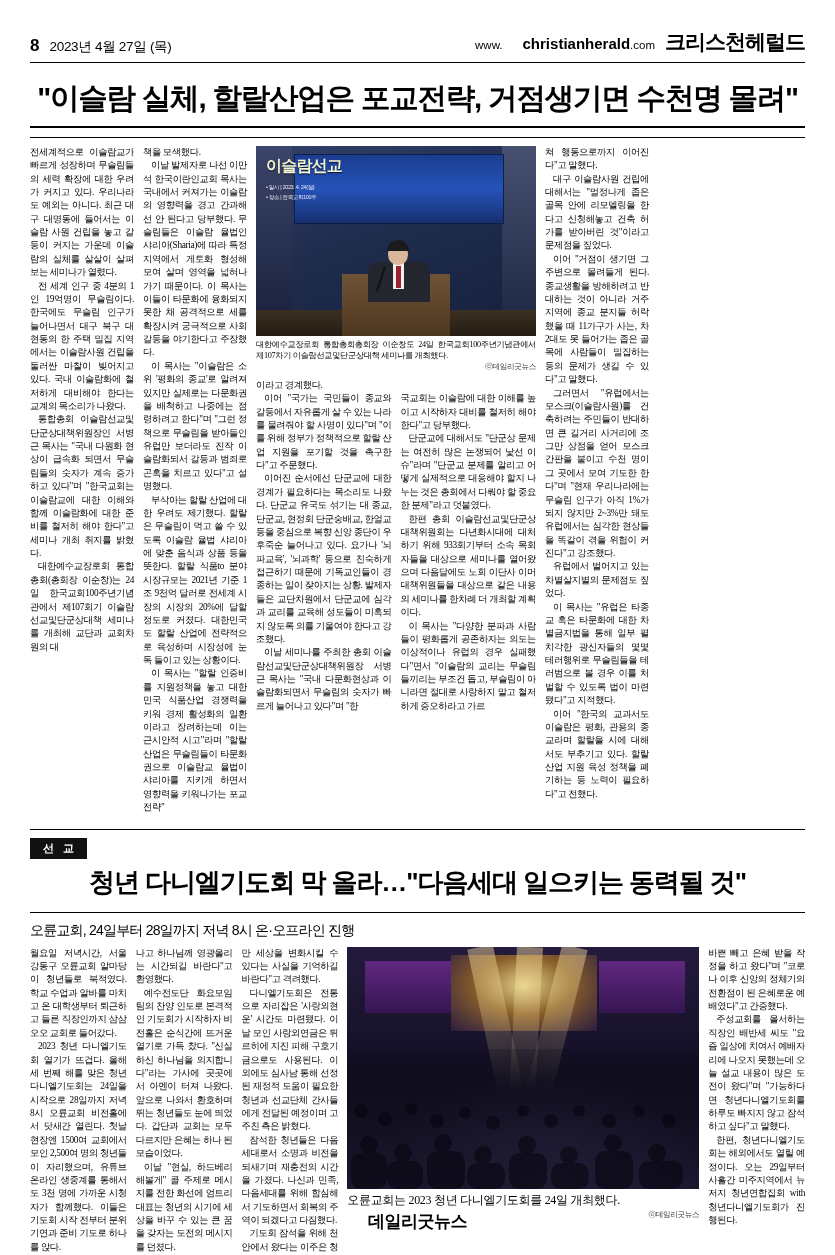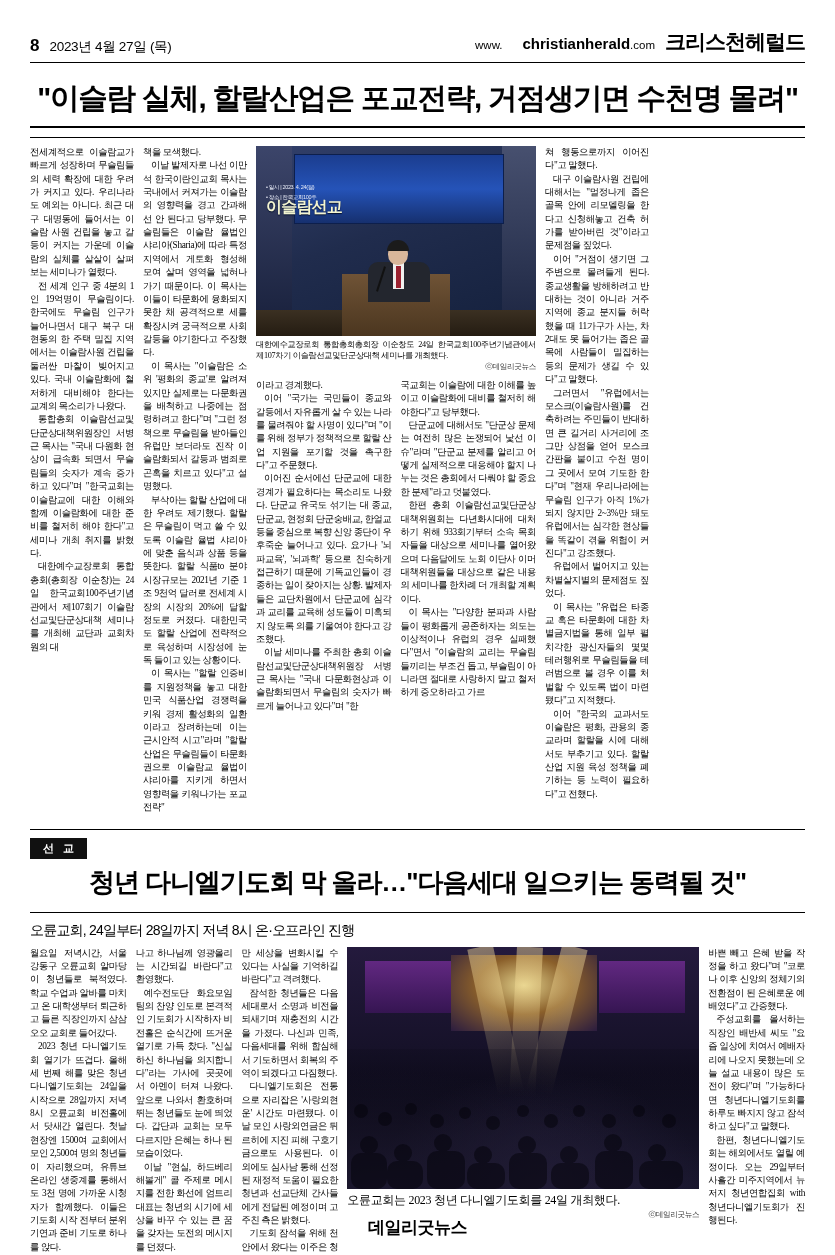--- a/index.html
+++ b/index.html
@@ -19,21 +19,21 @@
   
   .masthead{
     display:flex;align-items:flex-end;justify-content:space-between;
     border-bottom:1px solid #000;
     padding-bottom:6px;
   }
   .mast-left{display:flex;align-items:baseline;gap:10px;}
   .page-num{font-size:17px;font-weight:bold;font-family:"Liberation Sans",sans-serif;}
   .mast-date{font-size:13.5px;font-family:"Liberation Sans",sans-serif;letter-spacing:-0.3px;}
   .mast-center{font-size:17px;font-weight:bold;font-family:"Liberation Sans",sans-serif;letter-spacing:-0.5px;
-    position:absolute;left:50%;transform:translateX(-50%);bottom:16px;}
+    position:absolute;left:50%;transform:translateX(-50%);bottom:22px;}
   .mast-right{display:flex;align-items:baseline;gap:10px;}
   .mast-url{font-size:11.5px;font-family:"Liberation Sans",sans-serif;}
   .mast-url b{font-size:15px;margin-left:20px;}
   .mast-brand{font-size:21px;font-weight:bold;font-family:"Liberation Sans",sans-serif;letter-spacing:-1px;}
 
   
   .headline{
     font-size:29.5px;font-weight:bold;
     font-family:"Liberation Sans",sans-serif;
     letter-spacing:-1.2px;
@@ -67,21 +67,20 @@
   .photo .banner{
     position:absolute;left:38px;top:8px;width:208px;height:68px;
     background:linear-gradient(180deg,#1b3d8f 0%,#2553b8 50%,#16306f 100%);
     border:1px solid #0d1f4c;
   }
   .photo .banner-title{
     position:absolute;left:10px;top:8px;
     color:#f3f4d0;font-family:"Liberation Sans",sans-serif;
     font-weight:bold;font-size:16px;letter-spacing:-0.8px;
     text-shadow:0 1px 1px #07122e;
-    margin-top:41px;
   }
   .photo .banner-line{
     position:absolute;left:10px;font-size:5.5px;color:#e8ecf8;
     font-family:"Liberation Sans",sans-serif;
   }
   .photo .banner-line.l1{top:38px;}
   .photo .banner-line.l2{top:48px;}
   .photo .pulpit{
     position:absolute;left:86px;bottom:0;width:108px;height:62px;
     background:linear-gradient(180deg,#6f5336 0%,#4b361f 100%);
@@ -118,21 +117,21 @@
   .photo .leftpanel{
     position:absolute;left:0;top:0;width:36px;height:190px;
     background:linear-gradient(180deg,#3c456a 0%,#171f3a 100%);
   }
   .caption{
     font-size:8.2px;line-height:1.35;letter-spacing:-0.3px;
     margin-top:3px;text-align:justify;
   }
   .credit{font-size:7.6px;text-align:right;margin-top:1px;color:#333;}
   .fig-text{font-size:9.3px;line-height:1.44;text-align:justify;letter-spacing:-0.35px;margin-top:6px;
-    display:flex;gap:9px;}
+    display:flex;gap:9px;align-items:flex-end;}
   .fig-text .col{width:135.5px;}
 
   
   .sec-divider{border-top:1px solid #000;margin:14px 0 0 0;}
   .sec-tag-row{margin:8px 0 2px 0;}
   .sec-tag{
     display:inline-block;background:#111;color:#fff;
     font-family:"Liberation Sans",sans-serif;font-weight:bold;
     font-size:11px;letter-spacing:3px;padding:3px 10px 3px 13px;
   }
@@ -249,21 +248,21 @@
       <div class="credit">ⓒ데일리굿뉴스</div>
 
       <div class="fig-text">
         <div class="col">
           <p class="first">이라고 경계했다.</p>
           <p>이어 "국가는 국민들이 종교와 갈등에서 자유롭게 살 수 있는 나라를 물려줘야 할 사명이 있다"며 "이를 위해 정부가 정책적으로 할랄 산업 지원을 포기할 것을 촉구한다"고 주문했다.</p>
           <p>이어진 순서에선 단군교에 대한 경계가 필요하다는 목소리도 나왔다. 단군교 유국도 섞기는 대 종교, 단군교, 현정회 단군숭배교, 한얼교 등을 중심으로 복향 신앙 종단이 우후죽순 늘어나고 있다. 요가나 '뇌파교육', '뇌과학' 등으로 친숙하게 접근하기 때문에 기독교인들이 경종하는 일이 잦아지는 상황. 발제자들은 교단차원에서 단군교에 심각과 교리를 교육해 성도들이 미혹되지 않도록 의를 기울여야 한다고 강조했다.</p>
           <p>이날 세미나를 주최한 총회 이슬람선교및단군상대책위원장 서병근 목사는 "국내 다문화현상과 이슬람화되면서 무슬림의 숫자가 빠르게 늘어나고 있다"며 "한</p>
         </div>
         <div class="col">
-          <p class="first">국교회는 이슬람에 대한 이해를 높이고 이슬람화에 대비를 철저히 해야한다"고 당부했다.</p>
+          <p class="first">국교회는 이슬람에 대한 이해를 높이고 시작하자 대비를 철저히 해야한다"고 당부했다.</p>
           <p>단군교에 대해서도 "단군상 문제는 여전히 많은 논쟁되어 낯선 이슈"라며 "단군교 분제를 알리고 어떻게 실제적으로 대응해야 할지 나누는 것은 총회에서 다뤄야 할 중요한 분제"라고 덧붙였다.</p>
           <p>한편 총회 이슬람선교및단군상대책위원회는 다년화시대에 대처하기 위해 933회기부터 소속 목회자들을 대상으로 세미나를 열어왔으며 다음달에도 노회 이단사 이머대책위원들을 대상으로 같은 내용의 세미나를 한차례 더 개최할 계획이다.</p>
           <p>이 목사는 "다양한 분파과 사람들이 평화롭게 공존하자는 의도는 이상적이나 유럽의 경우 실패했다"면서 "이슬람의 교리는 무슬림들끼리는 부조건 돕고, 부슬림이 아니라면 절대로 사랑하지 말고 철저하게 증오하라고 가르</p>
         </div>
       </div>
     </div>
 
     <div class="col">
       <p class="first">쳐 행동으로까지 이어진다"고 말했다.</p>
       <p>대구 이슬람사원 건립에 대해서는 "멀정나게 좁은 골목 안에 리모델링을 한다고 신청해놓고 건축 허가를 받아버린 것"이라고 문제점을 짚었다.</p>
@@ -292,22 +291,22 @@
       <p>주성아 다니엘기도회 운영위원장은 "예배자로 이 자리에 나온 사람들는 청년 여러분과 친구들로 환영한다"며 "이번 5일간의 예배를 통해 아름다운 연합이 일어</p>
     </div>
     <div class="col">
       <p class="first">나고 하나님께 영광올리는 시간되길 바란다"고 환영했다.</p>
       <p>예수전도단 화요모임팀의 찬양 인도로 본격적인 기도회가 시작하자 비전홀은 순식간에 뜨거운 열기로 가득 찼다. "신실하신 하나님을 의지합니다"라는 가사에 곳곳에서 아멘이 터져 나왔다. 앞으로 나와서 환호하며 뛰는 청년들도 눈에 띄었다. 갑단과 교회는 모두 다르지만 은혜는 하나 된 모습이었다.</p>
       <p>이날 "현실, 하드베리 해볼게" 콜 주제로 메시지를 전한 화선에 엄트리 대표는 청년의 시기에 세상을 바꾸 수 있는 큰 꿈을 갖자는 도전의 메시지를 던졌다.</p>
       <p>최 대표는 "우리는 존의 모세, 다윗 등 성경 속 세상을 이끈 인물은 역사에만 국한하는 신앙관이 있지만 그렇지 않다"며 "스스로 건사하기 위든 무한경쟁시대에 다사다난한 현실을 살고 있지</p>
     </div>
     <div class="col">
       <p class="first">만 세상을 변화시킬 수 있다는 사실을 기억하길 바란다"고 격려했다.</p>
+      <p>다니엘기도회은 전통으로 자리잡은 '사랑외현운' 시간도 마련됐다. 이날 모인 사랑외연금은 뒤르히에 지진 피해 구호기금으로도 사용된다. 이 외에도 심사남 통해 선정된 재정적 도움이 필요한 청년과 선교단체 간사들에게 전달된 예정이며 고 주친 측은 밝혔다.</p>
       <p>잠석한 청년들은 다음세대로서 소명과 비전을 되새기며 재충전의 시간을 가졌다. 나신과 민족, 다음세대를 위해 함심해서 기도하면서 회복의 주역이 되겠다고 다짐했다.</p>
-      <p>다니엘기도회은 전통으로 자리잡은 '사랑외현운' 시간도 마련됐다. 이날 모인 사랑외연금은 뒤르히에 지진 피해 구호기금으로도 사용된다. 이 외에도 심사남 통해 선정된 재정적 도움이 필요한 청년과 선교단체 간사들에게 전달된 예정이며 고 주친 측은 밝혔다.</p>
       <p>기도회 잠석을 위해 천안에서 왔다는 이주은 청년은 "저녁 앞</p>
     </div>
 
     <div class="photo2wrap">
       <div class="photo2">
         <div class="hall"></div>
         <div class="screenL"></div>
         <div class="screenR"></div>
         <div class="stage"></div>
         <div class="beam b1"></div>

